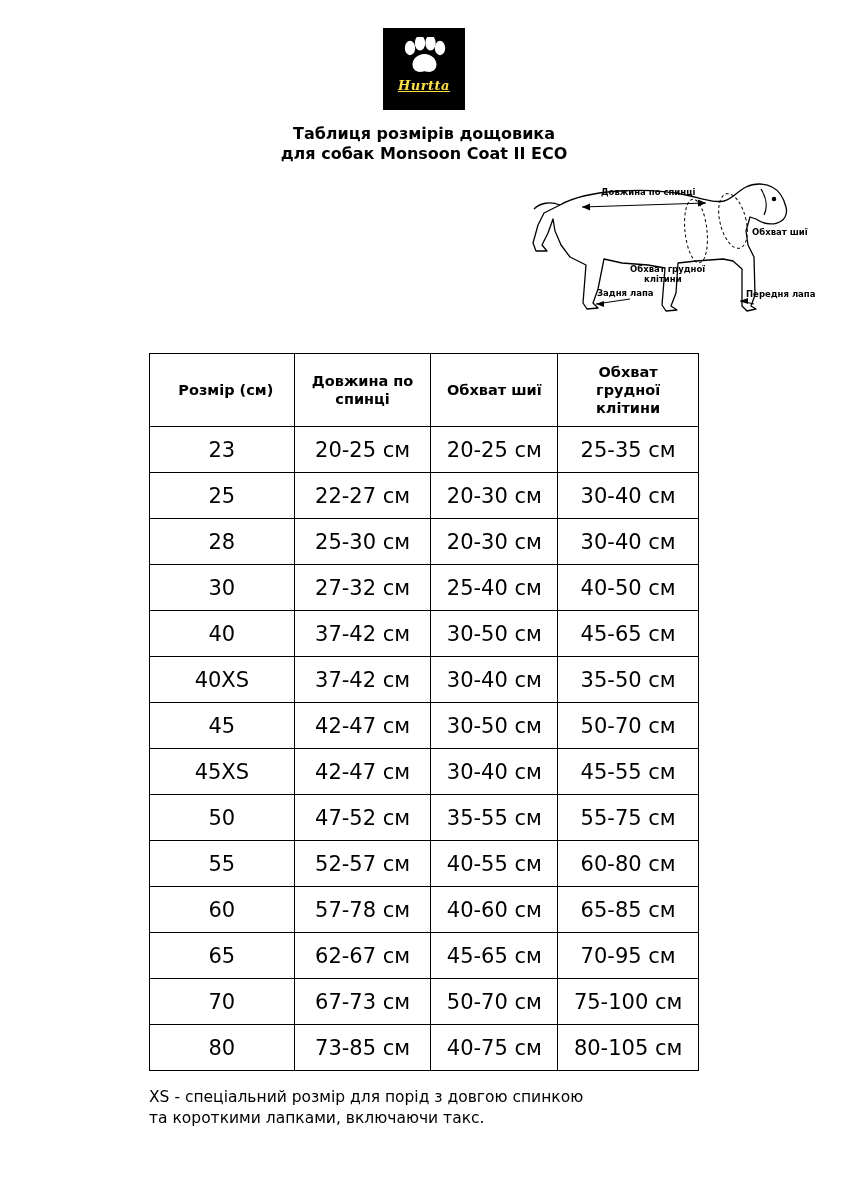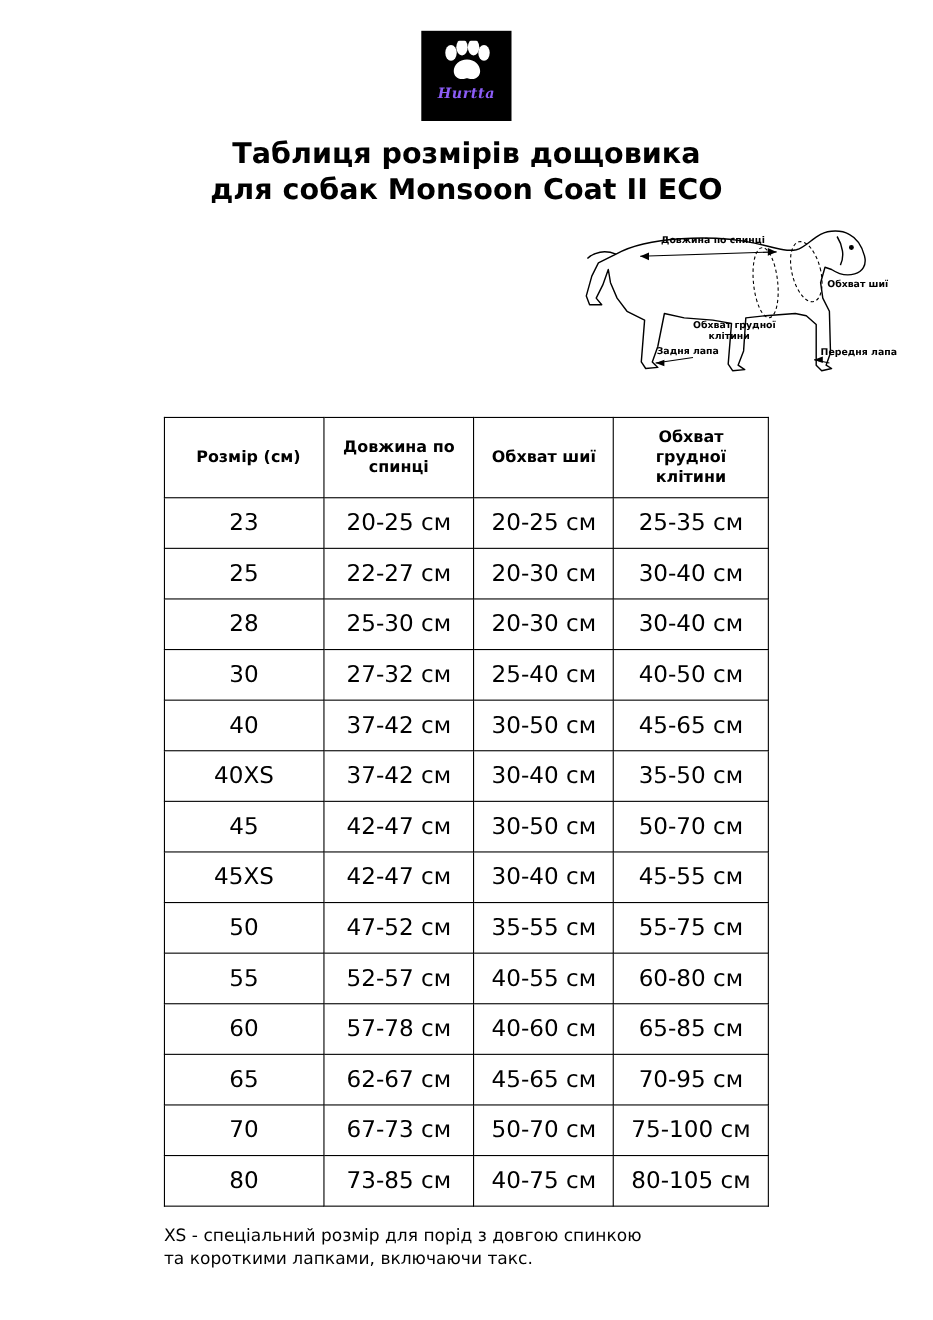--- a/index.html
+++ b/index.html
@@ -28,33 +28,34 @@
     height: 82px;
     background: #000000;
     display: flex;
     flex-direction: column;
     align-items: center;
     justify-content: flex-start;
     padding-top: 9px;
   }
   .logo-paw { width: 44px; height: 38px; }
   .logo-word {
-    color: #8b5cf6;
+    color: #fde047;
     font-family: "DejaVu Serif", "Liberation Serif", serif;
     font-style: italic;
     font-weight: bold;
     font-size: 13px;
     letter-spacing: 0.5px;
     margin-top: 3px;
+    text-decoration: underline;
   }
 
   
   .title {
     text-align: center;
-    font-size: 26px;
+    font-size: 16px;
     font-weight: bold;
     line-height: 1.28;
     margin-top: 14px;
     padding: 0 60px;
   }
 
   
   .diagram-wrap {
     display: flex;
     justify-content: flex-end;

